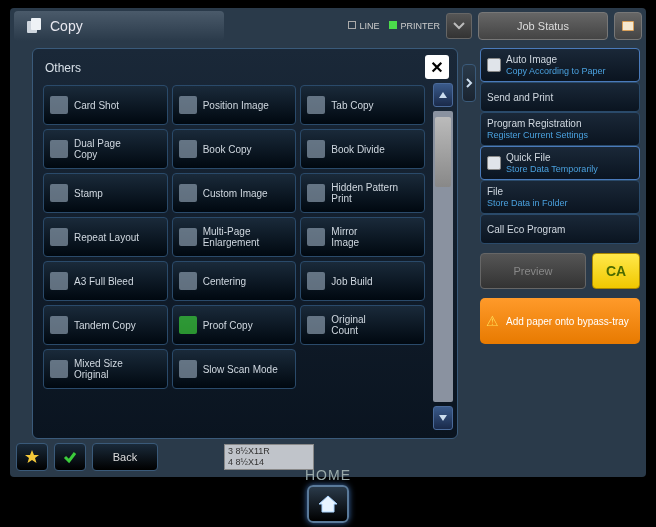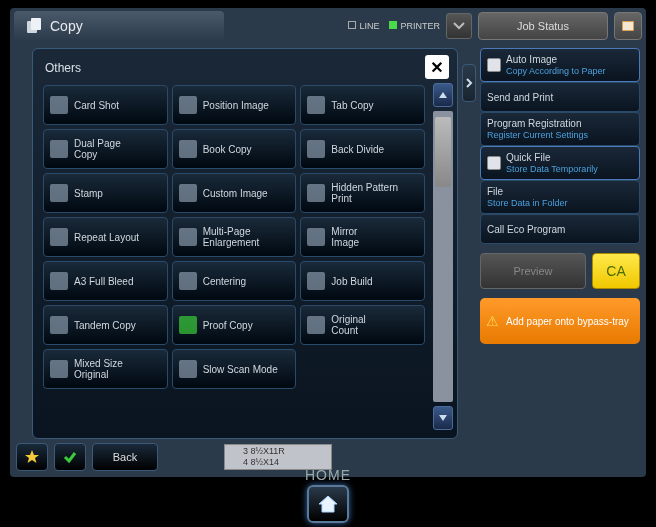--- a/index.html
+++ b/index.html
@@ -30,28 +30,28 @@
   .sthumb { position: absolute; left: 2px; right: 2px; top: 6px; height: 70px; background: linear-gradient(#bbb,#888); border-radius: 2px; }
   .arrowbtn { width: 14px; height: 38px; background: linear-gradient(#2a3a4a,#1a2430); border: 1px solid #3a5a7a; border-radius: 4px; display: flex; align-items: center; justify-content: center; align-self: flex-start; margin-top: 16px; }
   .side { width: 160px; display: flex; flex-direction: column; gap: 3px; }
   .sitem { background: linear-gradient(#1a2838,#0a1420); border: 1px solid #2a4a6a; border-radius: 4px; padding: 5px 6px; color: #d0d8e0; font-size: 10px; min-height: 30px; display: flex; flex-direction: column; justify-content: center; }
   .sitem .sub { color: #4aa0dd; font-size: 9px; margin-top: 1px; text-align: right; }
   .sitem.hi { border-color: #4a7aba; }
   .sitem .row { display: flex; align-items: center; gap: 5px; }
   .chk { width: 14px; height: 14px; background: #e0e4ea; border: 1px solid #888; border-radius: 2px; flex-shrink: 0; }
   .actrow { display: flex; gap: 6px; margin-top: 6px; }
   .prev { flex: 1; height: 36px; background: linear-gradient(#555,#333); border: 1px solid #666; border-radius: 4px; color: #888; font-size: 11px; display: flex; align-items: center; justify-content: center; }
-  .ca { width: 48px; height: 36px; background: linear-gradient(#ffe84a,#f0c800); border: 1px solid #aa8800; border-radius: 4px; color: #4a6a00; font-weight: normal; font-size: 14px; display: flex; align-items: center; justify-content: center; }
+  .ca { width: 48px; height: 36px; background: linear-gradient(#ffe84a,#f0c800); border: 1px solid #aa8800; border-radius: 4px; color: #4a6a00; font-weight: bold; font-size: 14px; display: flex; align-items: center; justify-content: center; }
   .warn { background: linear-gradient(#ff9a2a,#e87a00); border-radius: 5px; padding: 8px 8px 8px 26px; color: #fff; font-size: 10px; margin-top: 6px; position: relative; min-height: 46px; display:flex; align-items:center; }
   .warn::before { content: "⚠"; position: absolute; left: 6px; top: 50%; transform: translateY(-50%); color: #ffdd55; font-size: 14px; }
   .bottombar { position: absolute; left: 6px; right: 6px; bottom: 4px; height: 32px; display: flex; align-items: center; gap: 6px; }
   .bbtn { height: 28px; background: linear-gradient(#1a2a3a,#000); border: 1px solid #3a5a7a; border-radius: 4px; display: flex; align-items: center; justify-content: center; color: #ddd; font-size: 11px; }
   .bbtn.sq { width: 32px; }
   .bbtn.back { width: 66px; }
-  .tray { margin-left: 60px; width: 108px; background: #c0c4ca; border: 1px solid #888; font-size: 9px; color: #333; padding: 1px 18px; line-height: 1.2; }
+  .tray { margin-left: 60px; width: 90px; background: #c0c4ca; border: 1px solid #888; font-size: 9px; color: #333; padding: 1px 3px; line-height: 1.2; }
   .homewrap { position: absolute; bottom: 4px; left: 50%; transform: translateX(-50%); text-align: center; }
   .homelbl { color: #9aa; font-size: 14px; letter-spacing: 1px; margin-bottom: 2px; text-align: center; }
   .homebtn { width: 42px; height: 38px; background: linear-gradient(#2a3a4a,#000); border: 2px solid #5a7a9a; border-radius: 6px; display: flex; align-items: center; justify-content: center; margin: 0 auto; box-shadow: 0 0 6px #3a6aaa; }
   svg { display: block; }
 </style>
 </head>
 <body>
 
 <div class="screen">
   <div class="topbar">
@@ -109,21 +109,21 @@
             <span class="fi"></span>
             <span style="white-space: pre-line;">Dual Page
 Copy</span>
           </div>
           <div class="fn">
             <span class="fi"></span>
             <span style="white-space: pre-line;">Book Copy</span>
           </div>
           <div class="fn">
             <span class="fi"></span>
-            <span style="white-space: pre-line;">Back Divide</span>
+            <span style="white-space: pre-line;">Book Divide</span>
           </div>
           <div class="fn">
             <span class="fi"></span>
             <span style="white-space: pre-line;">Stamp</span>
           </div>
           <div class="fn">
             <span class="fi"></span>
             <span style="white-space: pre-line;">Custom Image</span>
           </div>
           <div class="fn">

